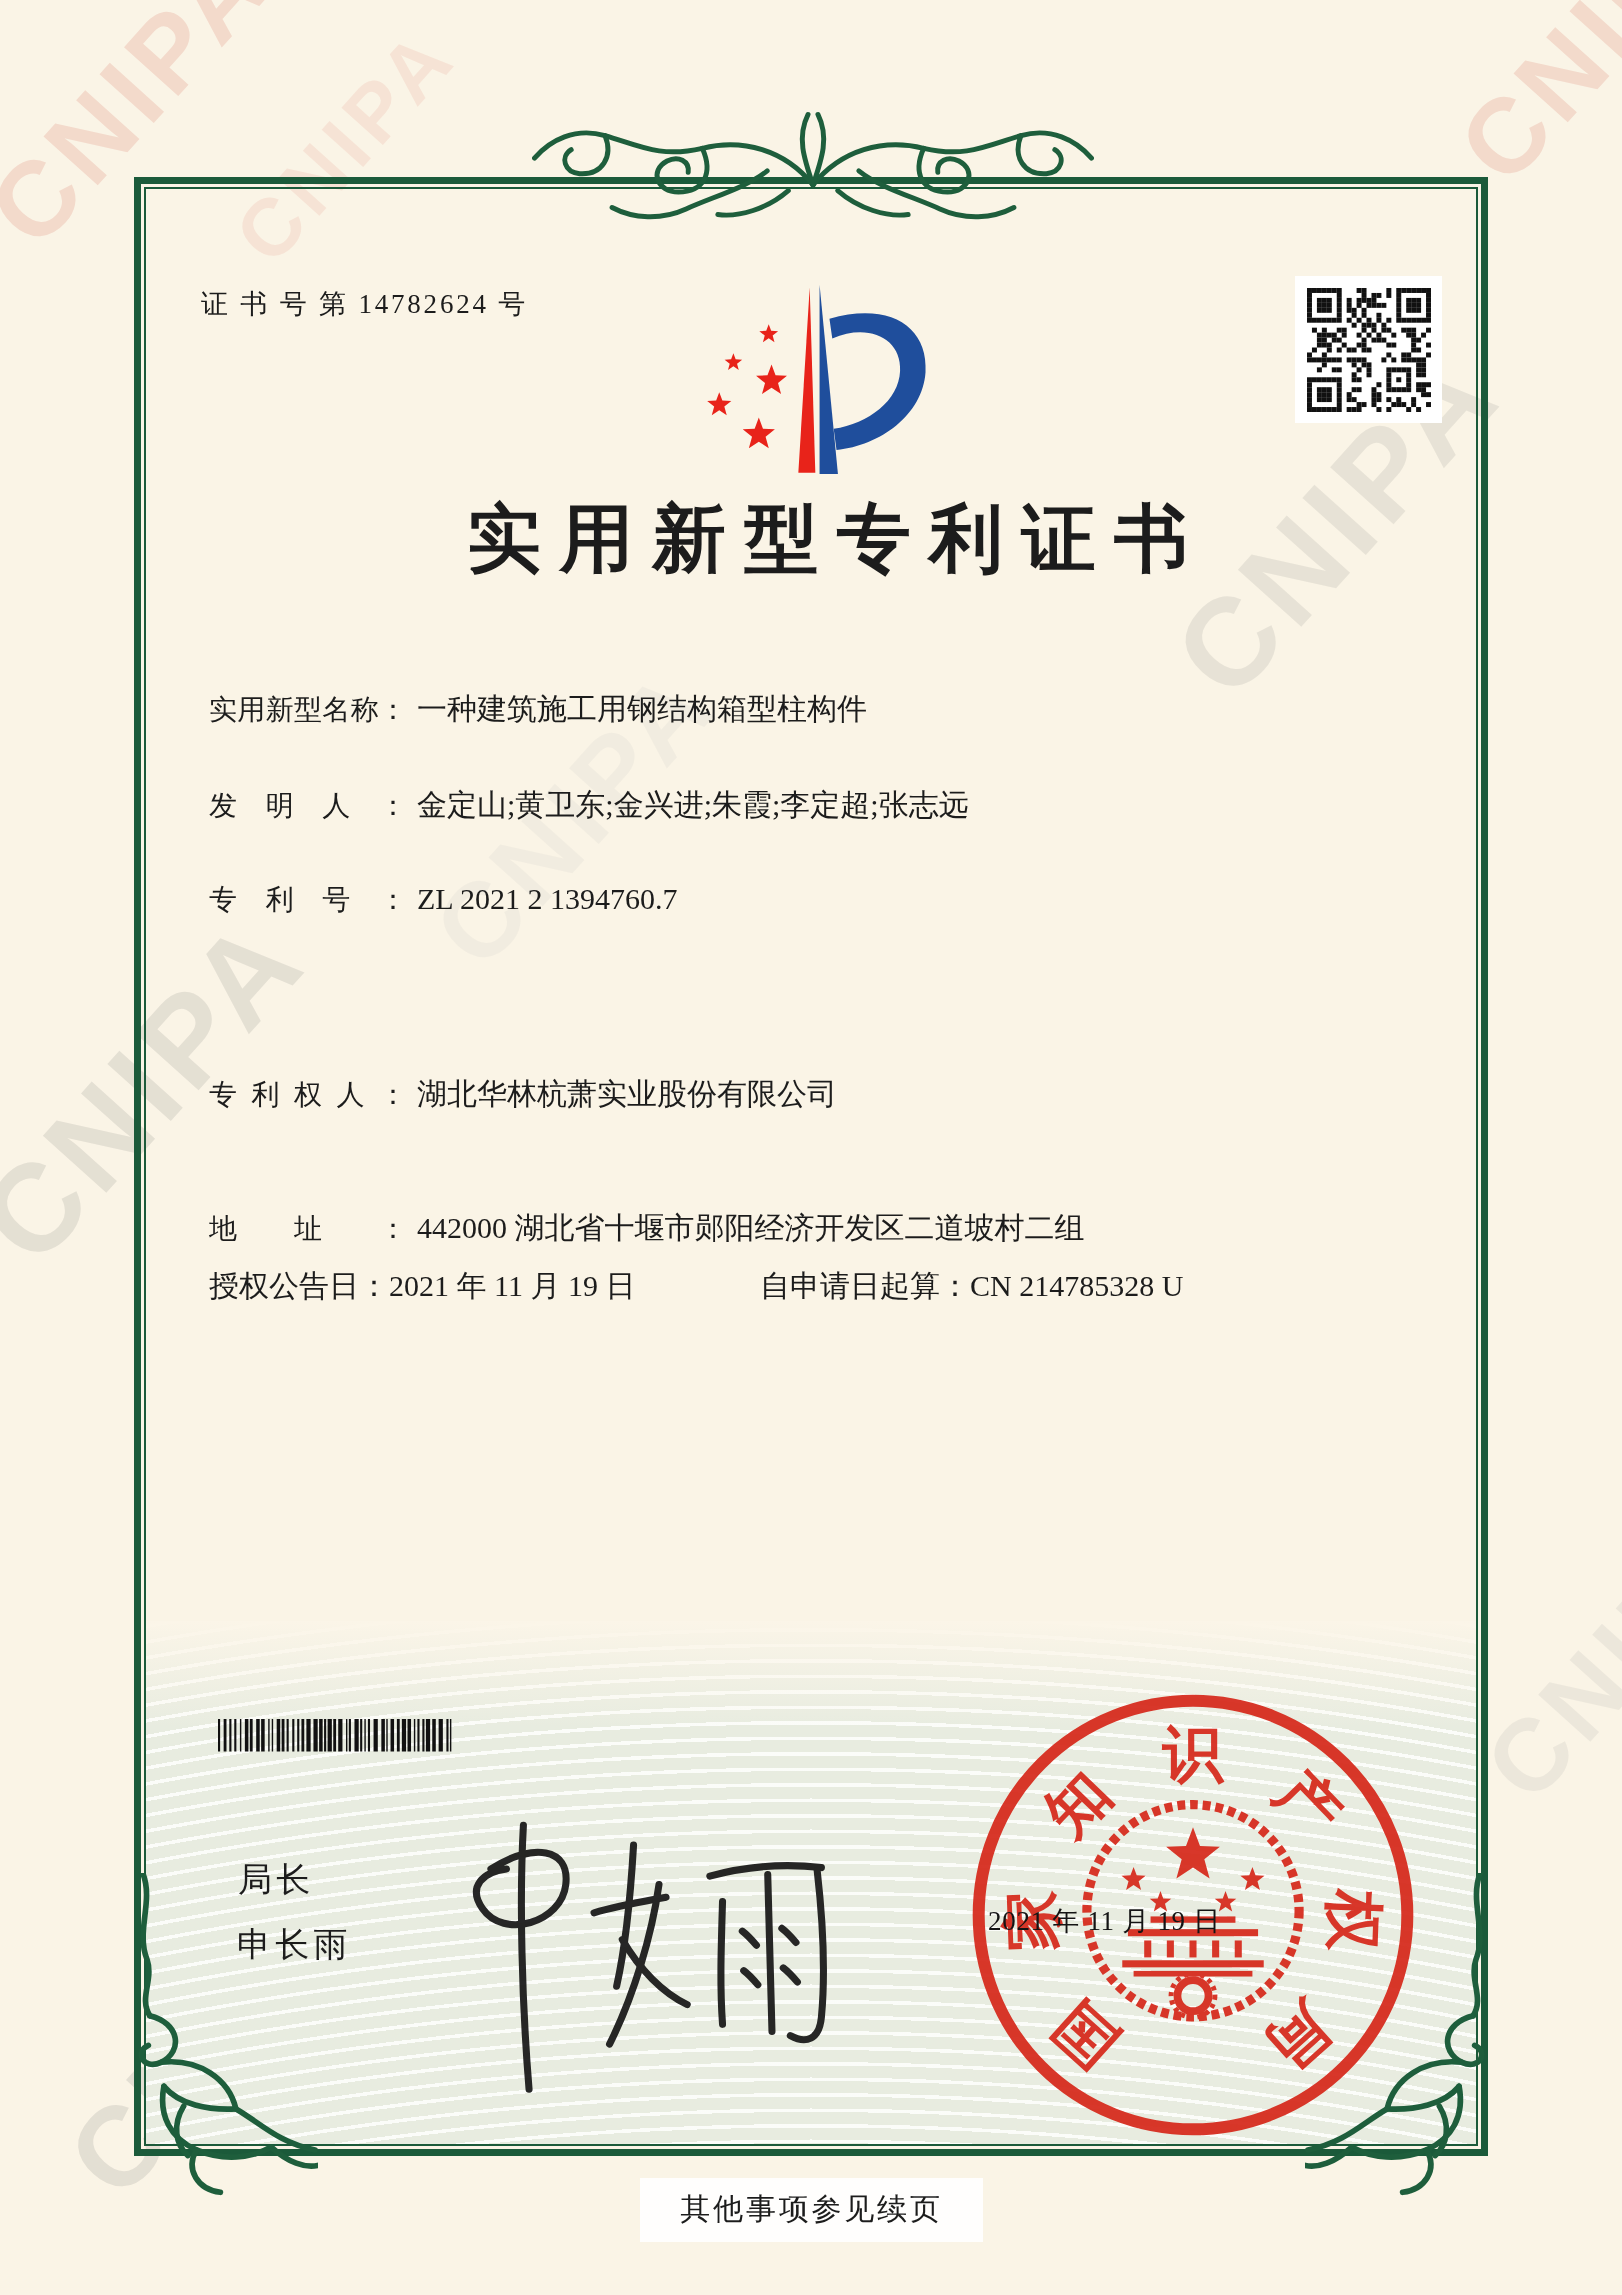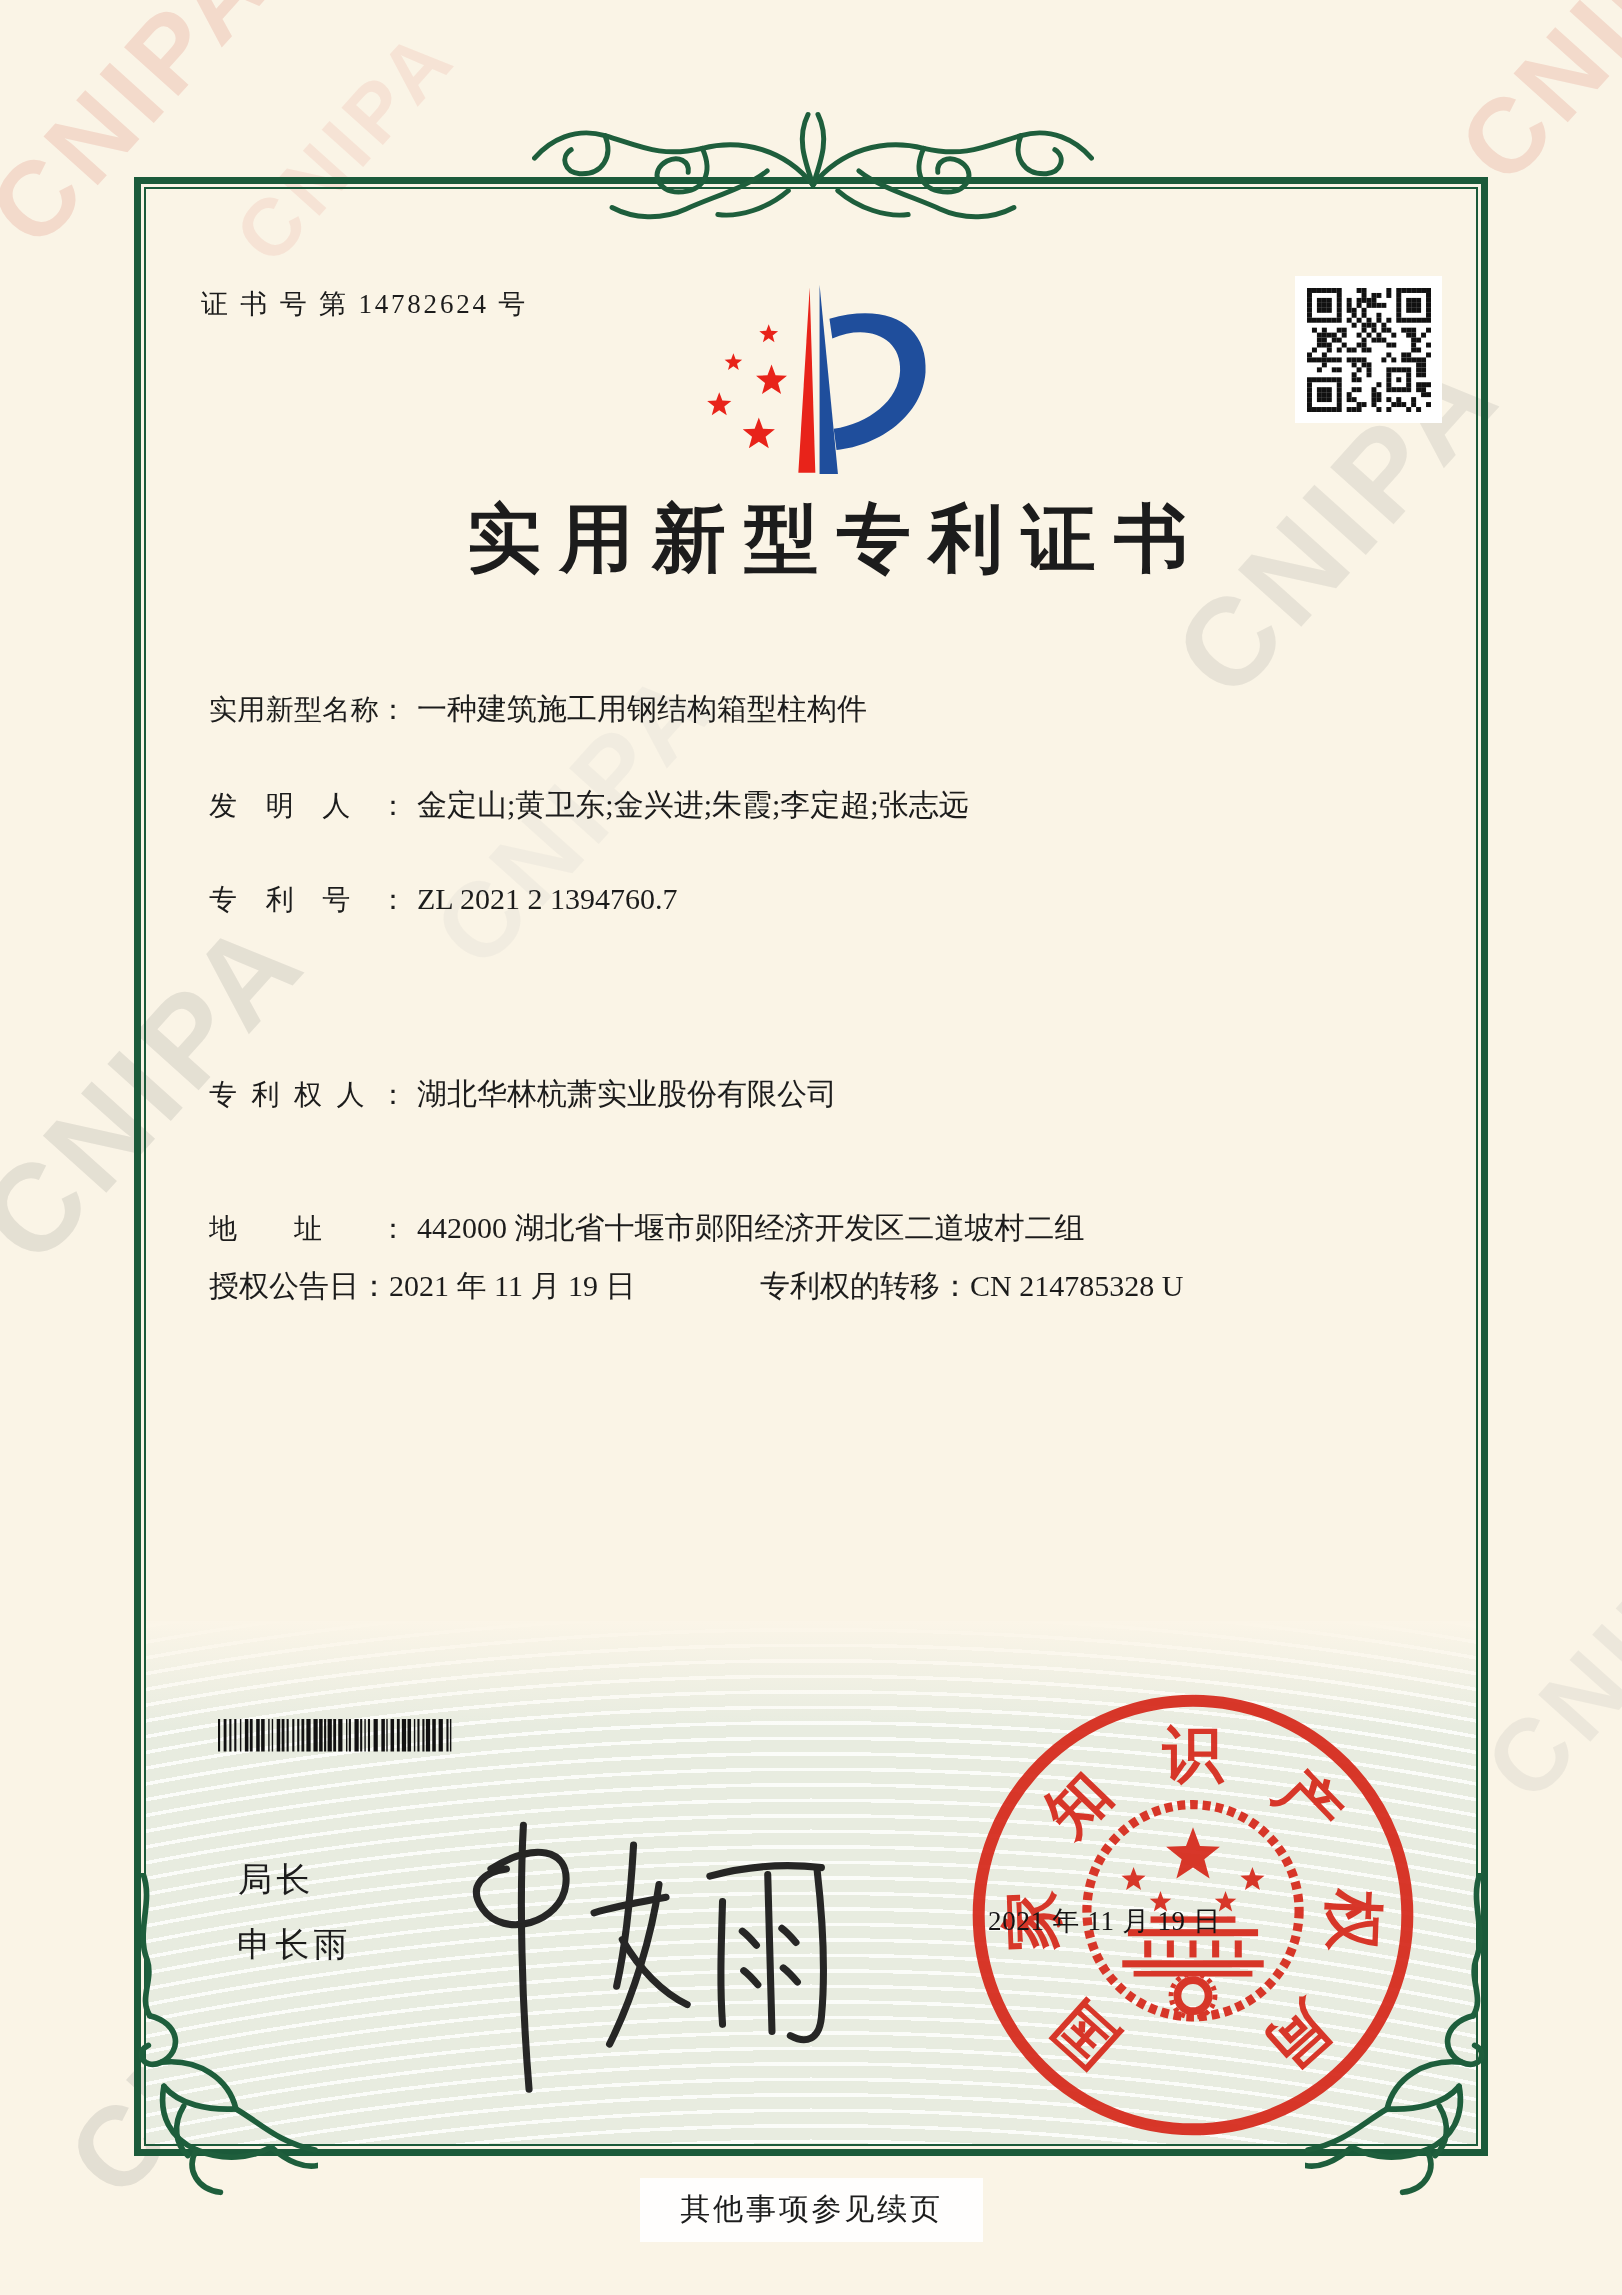--- a/index.html
+++ b/index.html
@@ -437,21 +437,21 @@
   </div>
   <div class="frow r5">
     <span class="flabel">专利权人：</span><span class="fvalue">湖北华林杭萧实业股份有限公司</span>
   </div>
   <div class="frow r6">
     <span class="flabel">地址：</span><span class="fvalue">442000  湖北省十堰市郧阳经济开发区二道坡村二组</span>
   </div>
 
   <div class="grant">
     <span class="g1"><span>授权公告日：</span><span>2021 年 11 月 19 日</span></span>
-    <span class="g2"><span>专利权的转移：</span><span>CN 214785328 U</span></span>
+    <span class="g2"><span>自申请日起算：</span><span>CN 214785328 U</span></span>
   </div>
 
 
   <svg class="barcode" id="barcode-svg" viewBox="0 0 338 46" preserveAspectRatio="none">
       <rect x="0" y="0" width="3" height="46" fill="#111"></rect>
       <rect x="8" y="0" width="4" height="46" fill="#111"></rect>
       <rect x="16" y="0" width="3" height="46" fill="#111"></rect>
       <rect x="23" y="0" width="3" height="46" fill="#111"></rect>
       <rect x="31" y="0" width="2" height="46" fill="#111"></rect>
       <rect x="38" y="0" width="5" height="46" fill="#111"></rect>

